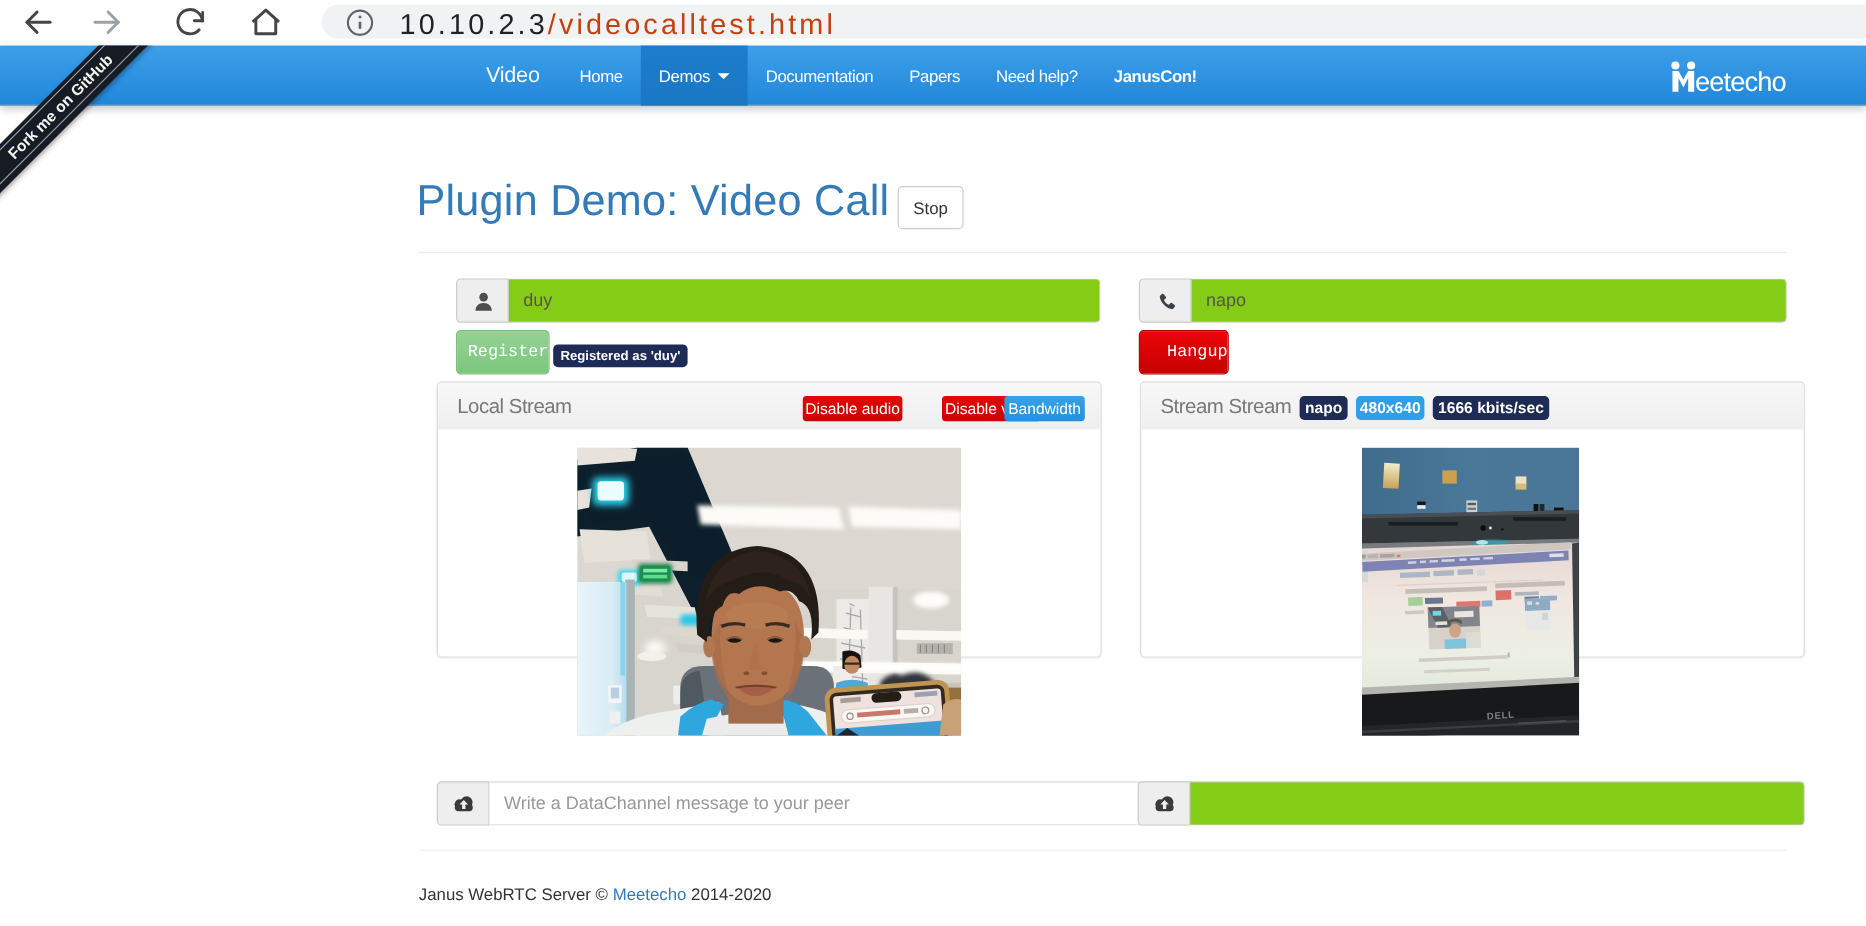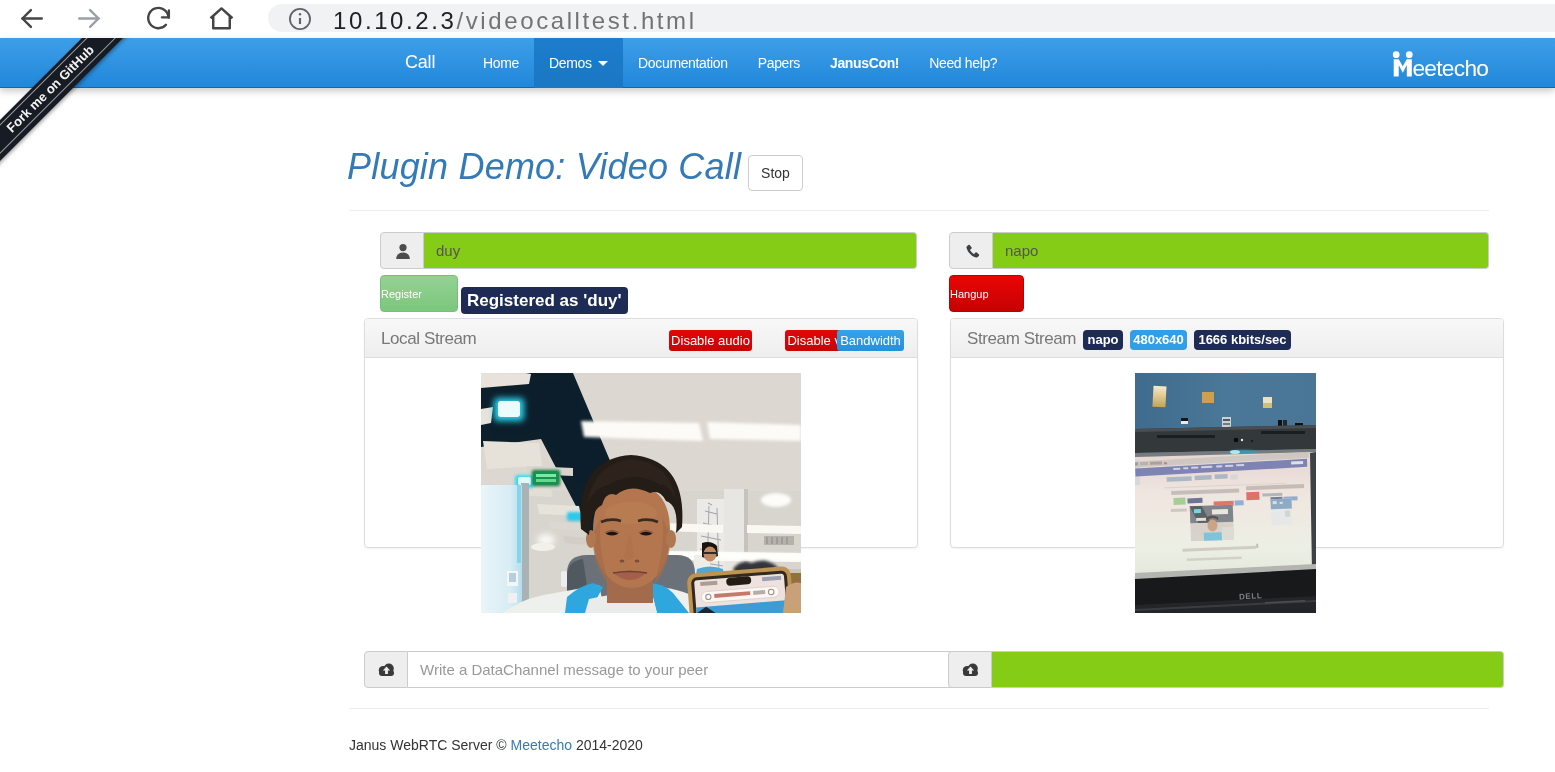--- a/index.html
+++ b/index.html
@@ -6,21 +6,21 @@
 html,body { width:1555px; height:772px; overflow:hidden; background:#fff;
   font-family:"Liberation Sans", sans-serif; }
 #page { position:relative; width:1555px; height:772px; }
 
 
 #chrome { position:absolute; left:0; top:0; width:1555px; height:38px; background:#fff; }
 #chrome svg { position:absolute; }
 #pill { position:absolute; left:268px; top:4px; width:1300px; height:28px;
   background:#f0f2f4; border-radius:14px; }
 #url { position:absolute; left:333px; top:7px; font-size:24px; color:#202124; letter-spacing:2.6px; }
-#url .path { color:#737373; }
+#url .path { color:#c2410c; }
 
 
 #navbar { position:absolute; left:0; top:38px; width:1555px; height:50px;
   background:linear-gradient(#3e9fe8, #2187da);
   border-bottom:1px solid #1268ad;
   box-shadow:0 3px 7px rgba(0,0,0,0.22); }
 #navbar .brand { position:absolute; left:405px; top:14px; font-size:18px; color:#fdfeff; letter-spacing:-0.2px; }
 #navbar .nav { position:absolute; left:468px; top:0; height:50px; display:flex; }
 #navbar .nav a { display:block; height:50px; line-height:50px; padding:0 15px;
   color:#fdfeff; font-size:14px; letter-spacing:-0.35px; text-decoration:none; }
@@ -31,43 +31,43 @@
 
 
 #ribbonbox { position:absolute; left:0; top:38px; width:170px; height:170px; overflow:hidden; z-index:50; }
 #ribbon { position:absolute; left:-69px; top:37px; width:240px; height:29px;
   background:#171b24; transform:rotate(-45deg); text-align:center;
   box-shadow:0 2px 4px rgba(0,0,0,0.35); }
 #ribbon .in { display:block; margin:3px 0; padding:2px 0; border-top:1px solid rgba(255,255,255,0.55);
   border-bottom:1px solid rgba(255,255,255,0.55); color:#f4f4f4; font-size:13px; font-weight:bold; }
 
 
-h1 { position:absolute; left:347px; top:146px; font-size:36px; font-weight:normal; color:#337ab7; letter-spacing:0.2px;font-style:italic; }
+h1 { position:absolute; left:347px; top:146px; font-size:36px; font-weight:normal; color:#337ab7; letter-spacing:0.2px; }
 #stopbtn { position:absolute; left:748px; top:155px; width:55px; height:36px;
   background:#fff; border:1px solid #ccc; border-radius:4px; font-size:14px; color:#333;
   text-align:center; line-height:34px; }
 .hr1 { position:absolute; left:349px; width:1140px; height:0; border-top:1px solid #eee; }
 
 
 .igroup { position:absolute; height:37px; }
 .iaddon { position:absolute; left:0; top:0; width:44px; height:37px; background:#eee;
   border:1px solid #ccc; border-radius:4px 0 0 4px; }
 .ifield { position:absolute; left:44px; top:0; right:0; height:37px; background:#84cc16;
   border:1px solid #ccc; border-left:none; border-radius:0 4px 4px 0;
   font-size:15px; color:#555; line-height:35px; padding-left:12px; }
 .ifield.white { background:#fff; }
 .ifield .ph { color:#999; }
 
 
-.btn { position:absolute; border-radius:4px; color:#fff; font-size:11px; text-align:left; }
+.btn { position:absolute; border-radius:4px; color:#fff; font-size:14px; text-align:right;font-family:Liberation Mono, monospace; }
 #register { left:380px; top:275px; width:78px; height:37px; line-height:37px;
   background:linear-gradient(#94d294, #7cc67d); border:1px solid #79bf7a; }
 #hangup { left:949px; top:275px; width:75px; height:37px; line-height:36px;
   background:linear-gradient(#ea0505, #c60202); border:1px solid #b00; }
-.nlabel { position:absolute; background:#1e2c55; color:#fff; font-size:17px; font-weight:bold;
+.nlabel { position:absolute; background:#1e2c55; color:#fff; font-size:11px; font-weight:bold;
   border-radius:4px; padding:3.5px 6px; }
 
 
 .panel { position:absolute; top:318px; width:554px; height:230px; background:#fff;
   border:1px solid #ddd; border-radius:4px; box-shadow:0 1px 2px rgba(0,0,0,0.05); }
 .phead { position:absolute; left:0; top:0; right:0; height:39px;
   background:linear-gradient(#f8f8f8, #eeeeee); border-bottom:1px solid #ddd;
   border-radius:3px 3px 0 0; }
 .ptitle { position:absolute; left:16px; top:10px; font-size:17px; color:#787878; letter-spacing:-0.4px; }
 .xsbtn { position:absolute; top:11px; height:21px; color:#fff; font-size:13px;
@@ -109,28 +109,28 @@
       </svg>
     <svg style="left:288px;top:7px" width="24" height="24" viewBox="0 0 20 20" fill="none" stroke="#5f6368" stroke-width="1.5">
         <circle cx="10" cy="10" r="8.4"></circle>
         <path d="M10 9.2v5" stroke-width="1.8"></path>
         <circle cx="10" cy="6" r="1" fill="#5f6368" stroke="none"></circle>
       </svg>
     <div id="url">10.10.2.3<span class="path">/videocalltest.html</span></div>
   </div>
 
   <div id="navbar">
-    <div class="brand">Call</div>
+    <div class="brand">Video</div>
     <div class="nav">
       <a>Home</a>
         <a class="active">Demos <span class="caret"></span></a>
         <a>Documentation</a>
         <a>Papers</a>
+        <a>Need help?</a>
         <a style="font-weight:bold">JanusCon!</a>
-        <a>Need help?</a>
     </div>
     <svg id="logo" width="110" height="34" viewBox="0 0 110 34" style="top:6px">
       <g fill="#fff">
         <circle cx="4.6" cy="10" r="3.7"></circle>
         <circle cx="19" cy="10" r="3.7"></circle>
         <polygon points="1.9,15 7.4,15 11.85,22.8 16.3,15 21.8,15 21.8,34 16.3,34 16.3,21.5 11.85,30 7.4,21.5 7.4,34 1.9,34"></polygon>
         <text x="22.5" y="33" font-size="25" font-family="Liberation Sans" letter-spacing="-0.8">eetecho</text>
       </g>
     </svg>
   </div>

